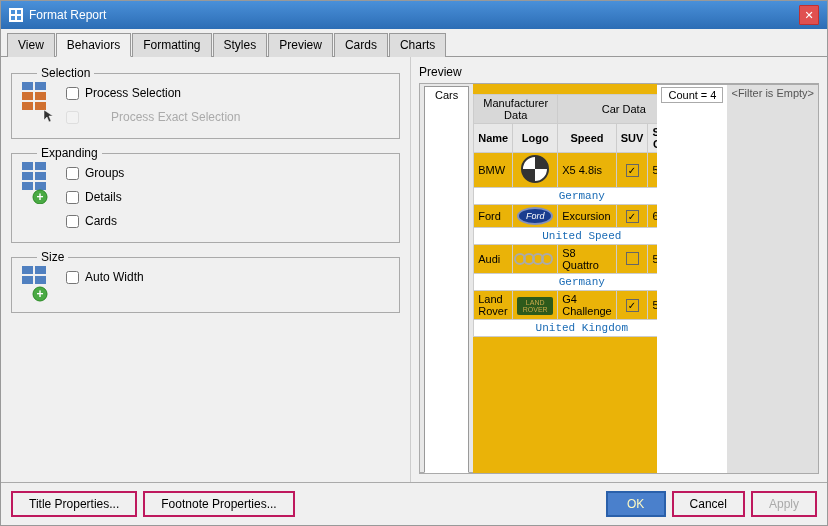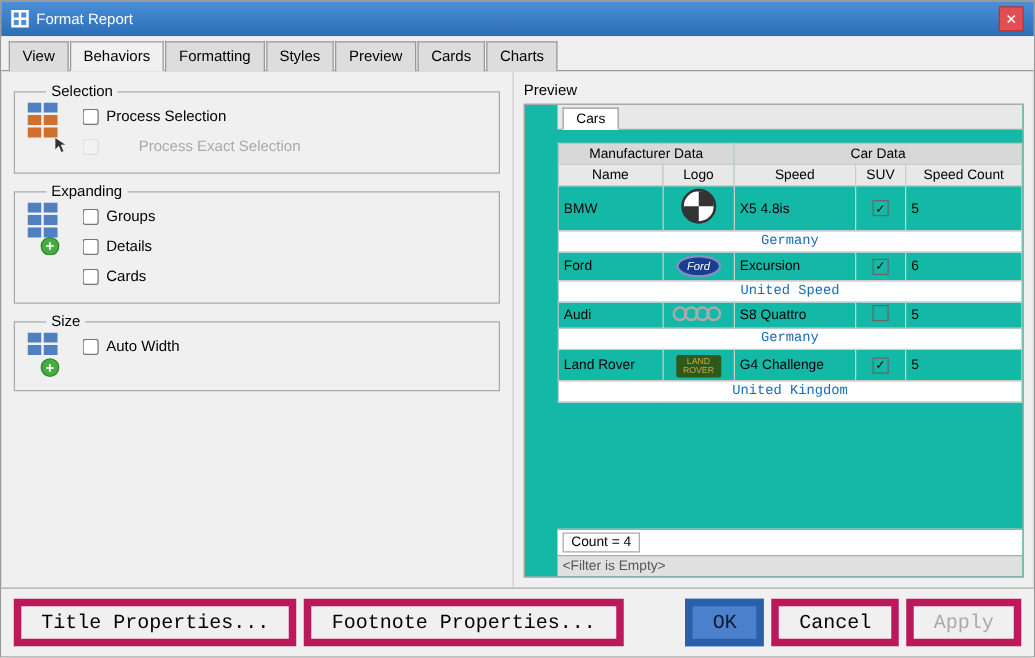--- a/index.html
+++ b/index.html
@@ -151,24 +151,23 @@
 
     
     .preview-label {
       font-size: 12px;
       margin-bottom: 4px;
     }
     .preview-box {
       border: 1px solid #aaa;
       flex: 1;
       display: flex;
-      flex-direction: column;
-      background: #14b8a6;
+      flex-direction: row;
+      background: #eab308;
       overflow: hidden;
-      padding-left: 26px;
     }
     .preview-tabs {
       display: flex;
       background: #e8e8e8;
       padding: 2px 4px 0 4px;
       border-bottom: 1px solid #aaa;
     }
     .preview-tab {
       padding: 2px 10px;
       border: 1px solid #999;
@@ -189,21 +188,21 @@
     table.data-table {
       width: 100%;
       border-collapse: collapse;
       font-size: 11px;
     }
     table.data-table th {
       background: #e8e8e8;
       border: 1px solid #ccc;
       padding: 2px 4px;
       text-align: center;
-      font-weight: normal;
+      font-weight: bold;
     }
     table.data-table td {
       border: 1px solid #ccc;
       padding: 2px 4px;
     }
     table.data-table .header-group {
       background: #d8d8d8;
       text-align: center;
       font-weight: normal;
     }
@@ -259,30 +258,29 @@
     .bottom-left {
       display: flex;
       gap: 6px;
     }
     .bottom-right {
       display: flex;
       gap: 6px;
     }
     .btn {
       padding: 4px 16px;
-      border: 6px solid #be185d;
+      border: 2px solid #be185d;
       background: #f0f0f0;
       cursor: pointer;
-      font-size: 16px;
+      font-size: 12px;
       min-width: 60px;
-      font-family: Liberation Mono, monospace;
     }
     .btn.primary {
       background: #4a80cc;
-      color: #0f172a;
+      color: #fef9c3;
       border-color: #2a60aa;
     }
     .btn.disabled {
       color: #aaa;
       cursor: default;
     }
 
     
     .logo-bmw {
       width: 28px;

